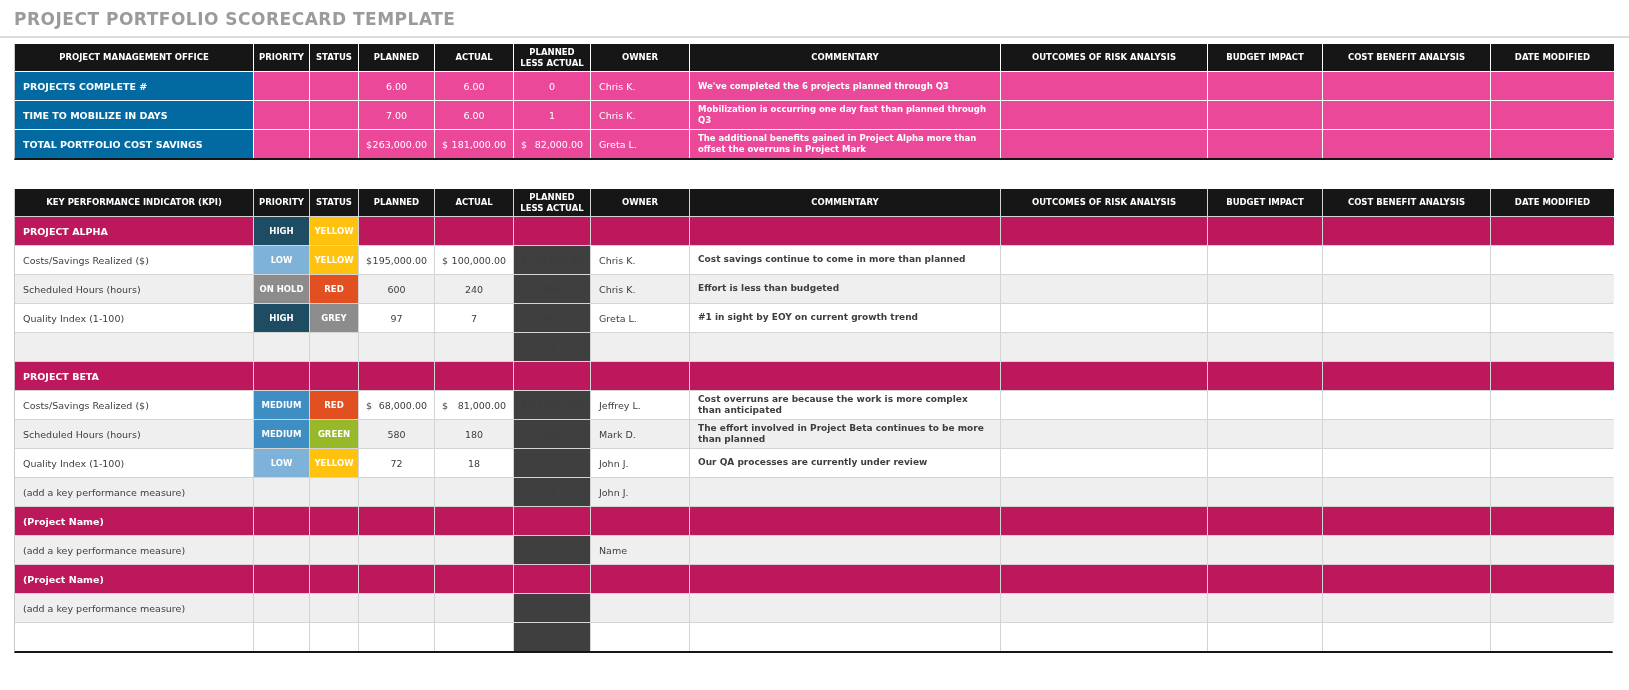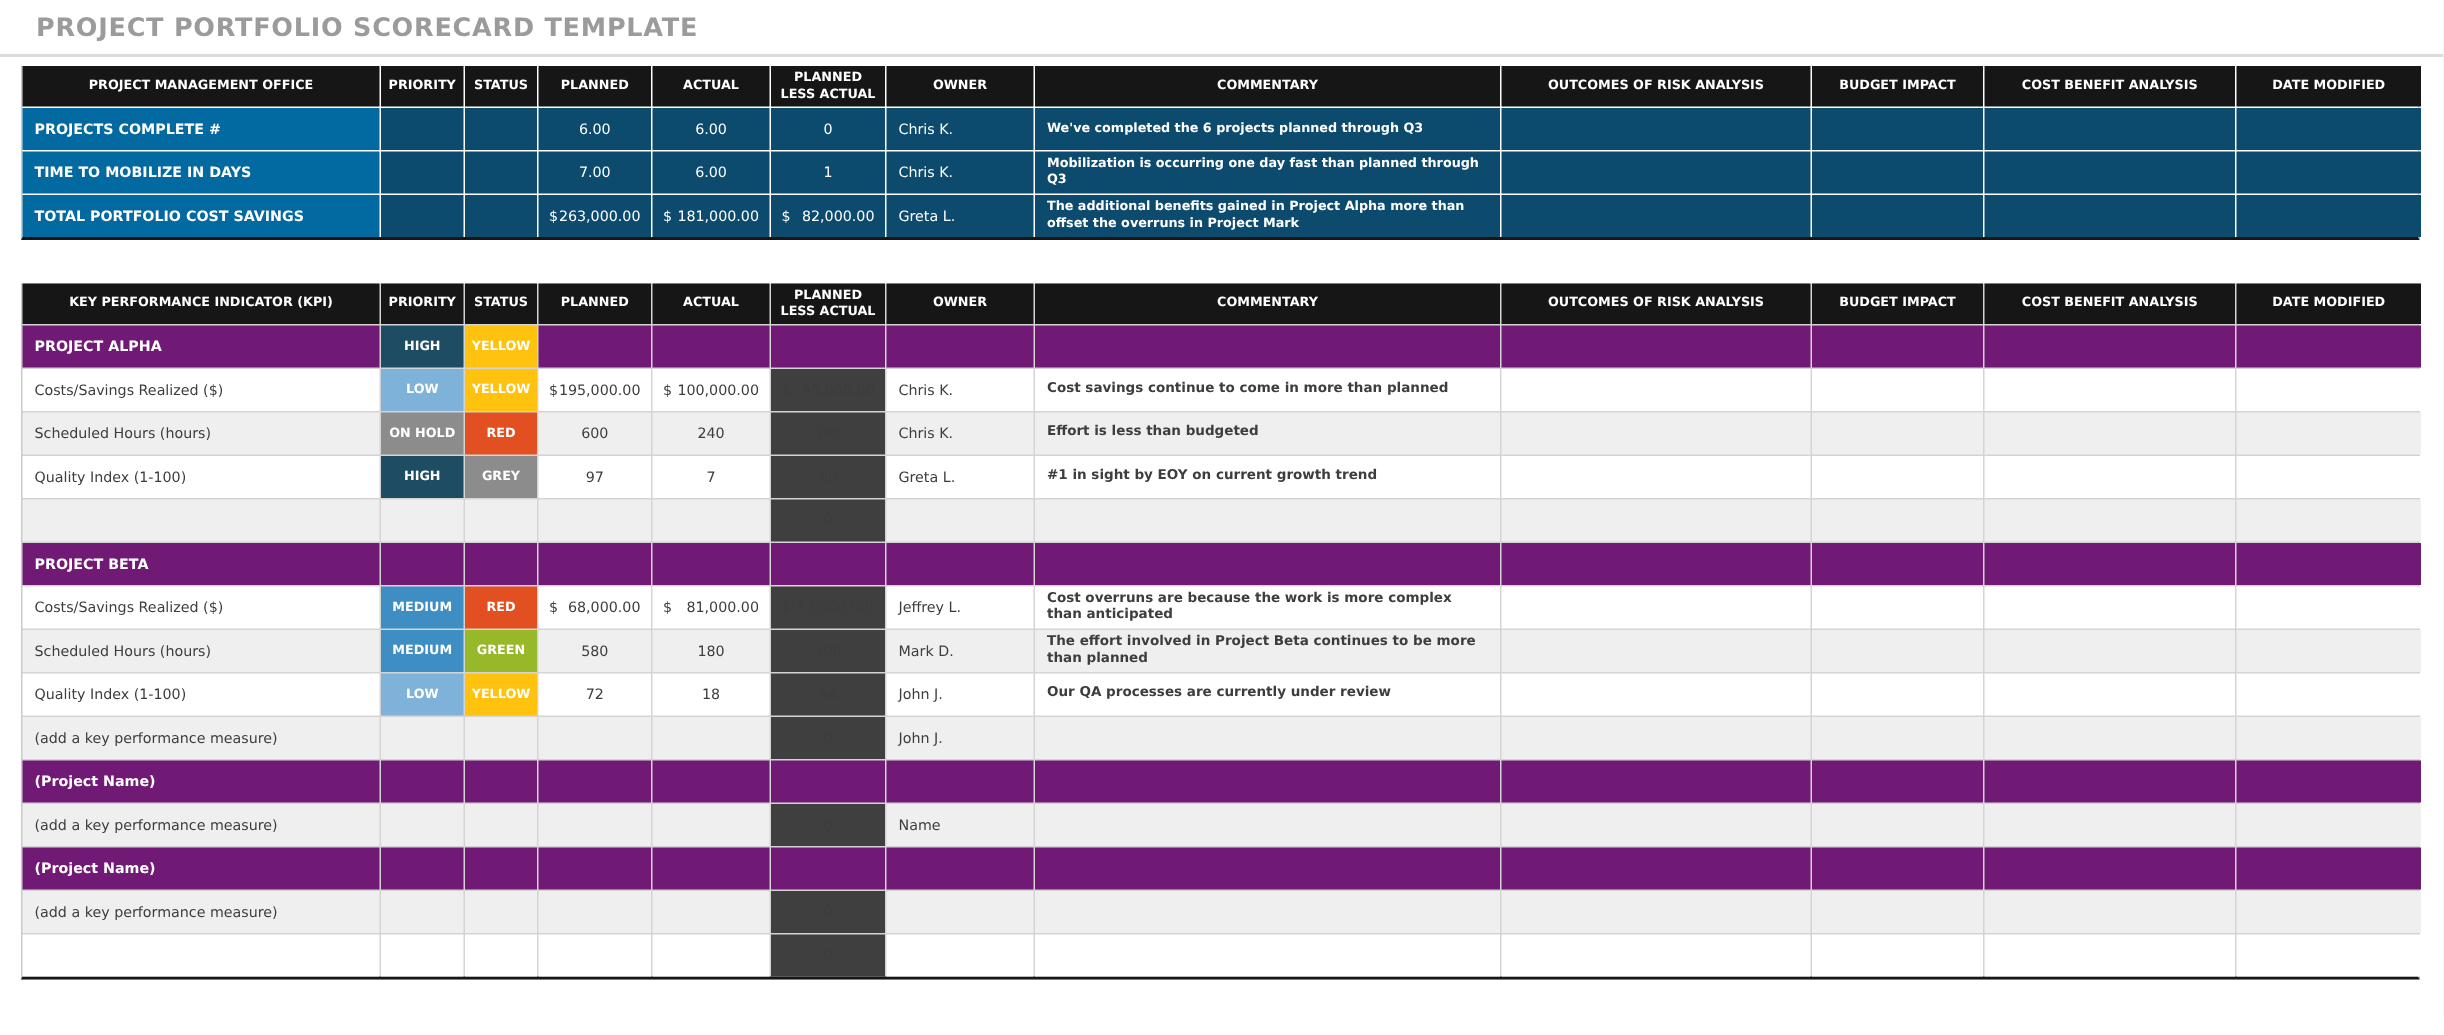--- a/index.html
+++ b/index.html
@@ -1,47 +1,47 @@
 <!DOCTYPE html>
 <html><head>
 <meta charset="utf-8">
 <style>
   * { box-sizing: border-box; margin: 0; padding: 0; }
   html,body { width:1629px; height:690px; background:#fff; overflow:hidden;
     font-family:"DejaVu Sans","Liberation Sans",sans-serif; }
-  .page-header { padding:9px 0 7px 24px; }
+  .page-header { padding:9px 0 7px 14px; }
   .page-title { font-size:17px; font-weight:bold; color:#9b9b9b; letter-spacing:.5px; }
   .title-rule { height:2px; background:#dcdcdc; width:1629px; }
   .content { padding:6px 14px 0 14px;border-radius:27px; }
 
   .table { display:grid; row-gap:1px; width:1599px;
     border-left:1px solid #c9c9c9; border-right:1px solid #c9c9c9;
     border-bottom:2px solid #161616; }
   #pmo { background:#ffffff; margin-bottom:29px; }
   #kpi { background:#d4d4d4; }
 
   .row { display:grid; column-gap:1px; height:28px;
     grid-template-columns:238px 55px 48px 75px 78px 76px 98px 310px 206px 114px 167px 123px; }
   .row.hrow { height:27px; }
 
   .cell { display:flex; align-items:center; overflow:hidden; font-size:9.5px; }
   .cell.hd { background:#161616; color:#fff; font-weight:bold; font-size:8.5px;
     justify-content:center; text-align:center; line-height:1.2; padding:1px 3px;
     text-transform:uppercase; }
 
   
-  #pmo .row.metric .cell { background:#0c4a6e; color:#fff; }
+  #pmo .row.metric .cell { background:#ec4899; color:#fff; }
   #pmo .row.metric .lbl { background:#0369a1; font-weight:bold; font-size:9.5px;
     text-transform:uppercase; padding:0 8px; }
   #pmo .cmt span { font-size:8.5px; line-height:1.25; }
 
   
   #kpi .row.item .cell { background:#ffffff; color:#3d3d3d; }
   #kpi .row.item.g .cell { background:#efefef; }
-  #kpi .row.section .cell { background:#701a75; color:#fff; }
+  #kpi .row.section .cell { background:#be185d; color:#fff; }
   #kpi .row.section .lbl { font-weight:bold; padding:0 8px; }
   #kpi .row.item .lbl { padding:0 8px; }
   #kpi .var.filled { background:#3f3f3f !important; color:#fff; }
 
   .badge.bfill { color:#fff !important; font-weight:bold; font-size:8.5px;
     justify-content:center; text-align:center; }
 
   .num { justify-content:center; }
   .cur { justify-content:space-between; padding:0 7px; }
   .txt { padding:0 8px; }

